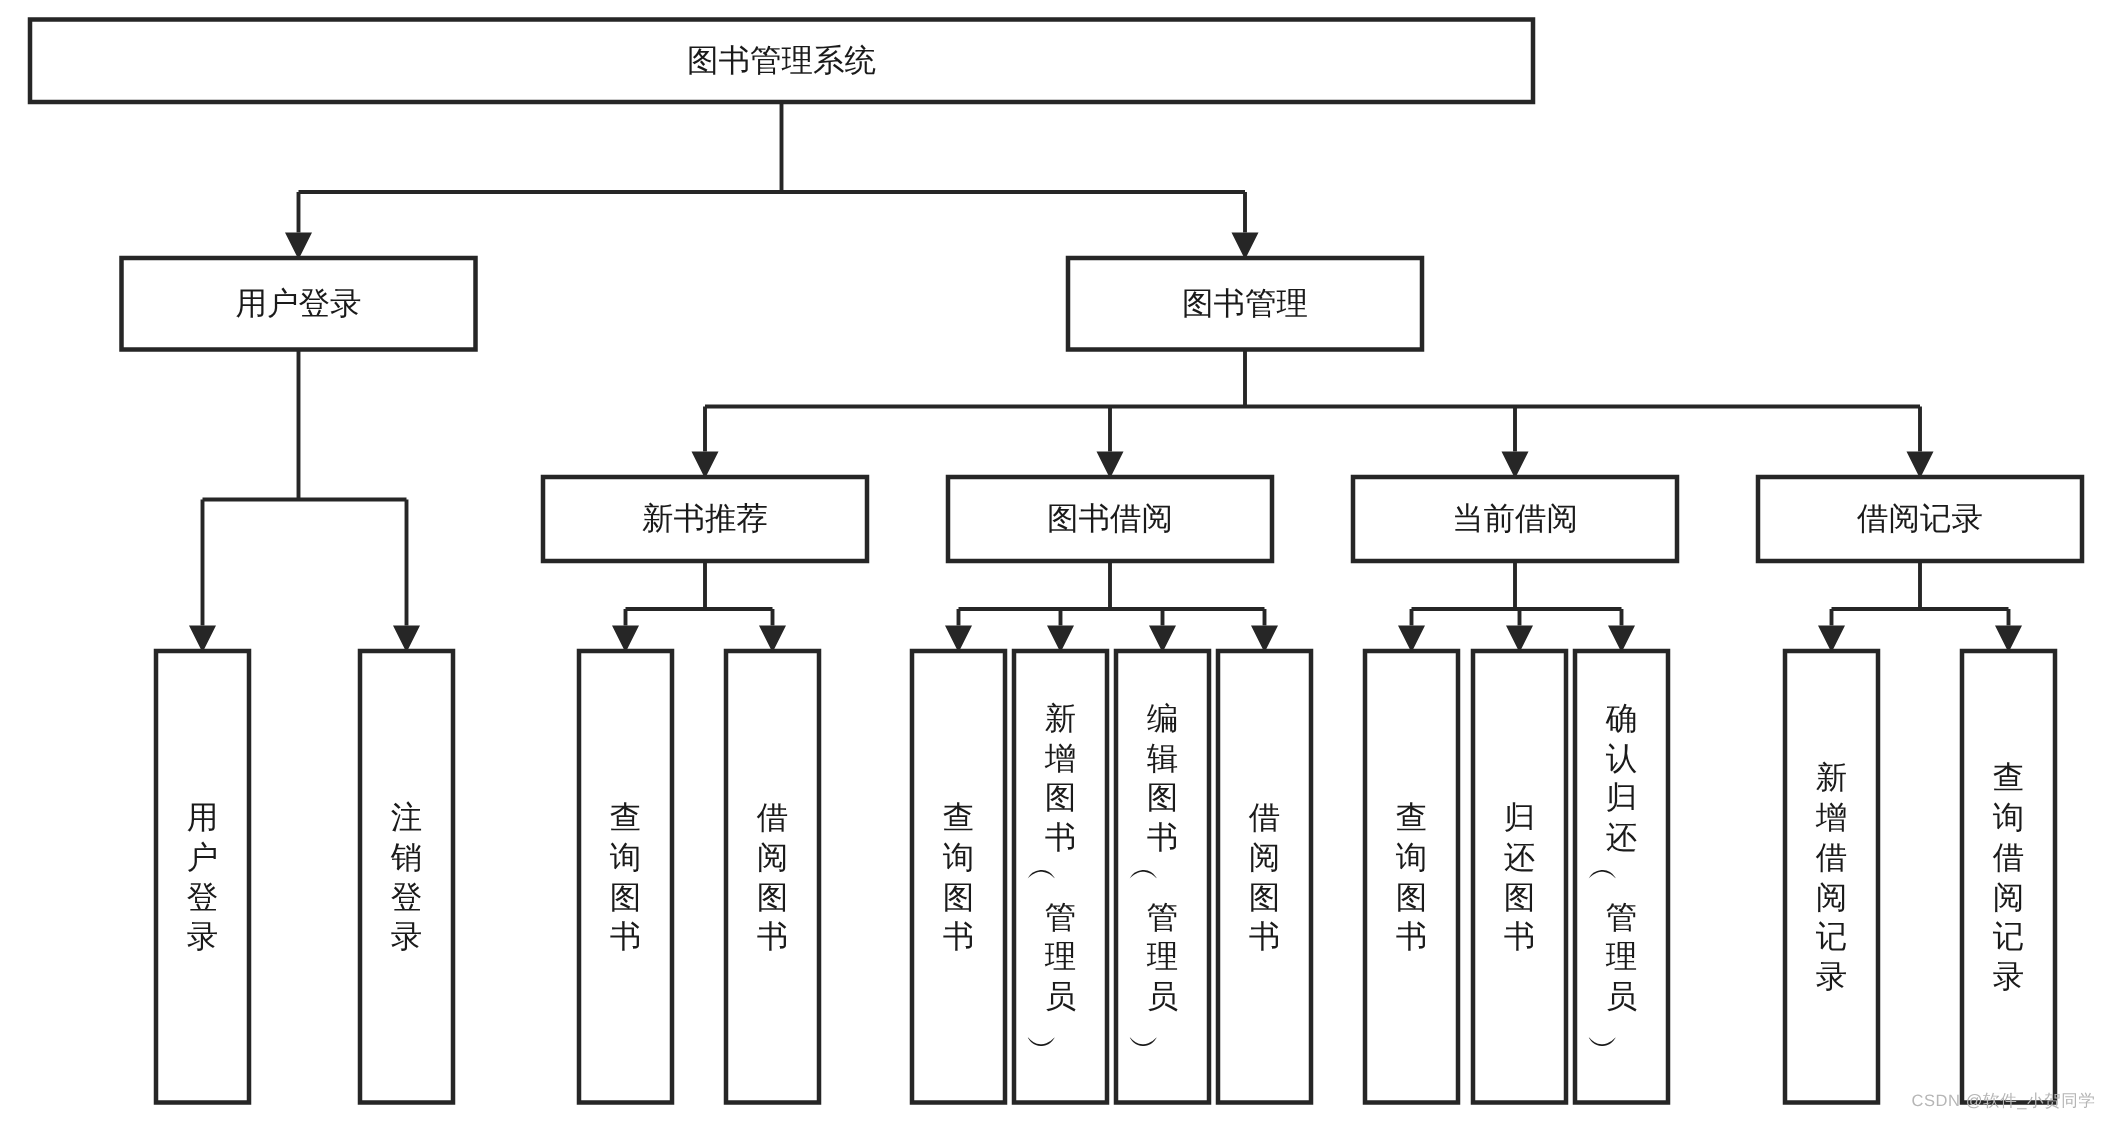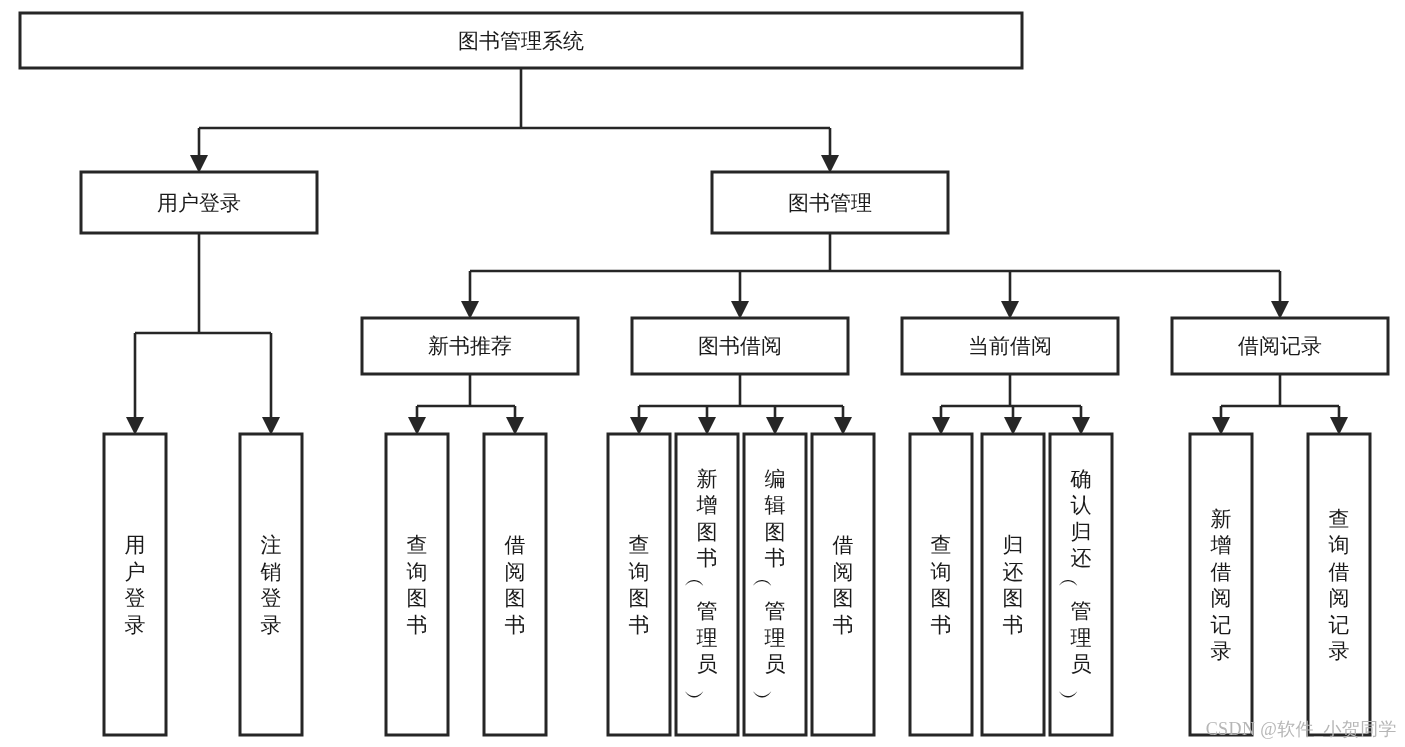--- a/index.html
+++ b/index.html
@@ -53,22 +53,22 @@
   .node-label-v {
     font-family: "DejaVu Sans", "Liberation Sans", sans-serif;
     font-size: 21px;
     fill: #1a1a1a;
     text-anchor: middle;
   }
   .watermark {
     position: absolute;
     right: 8px;
     bottom: 6px;
-    font-family: Liberation Serif, serif;
-    font-size: 18px;
+    font-family: Liberation Sans, sans-serif;
+    font-size: 11px;
     color: #b6b6b6;
     letter-spacing: 0.4px;
     white-space: nowrap;
     user-select: none;
   }
 </style>
 </head>
 <body>
 
 <div id="diagram-root">

